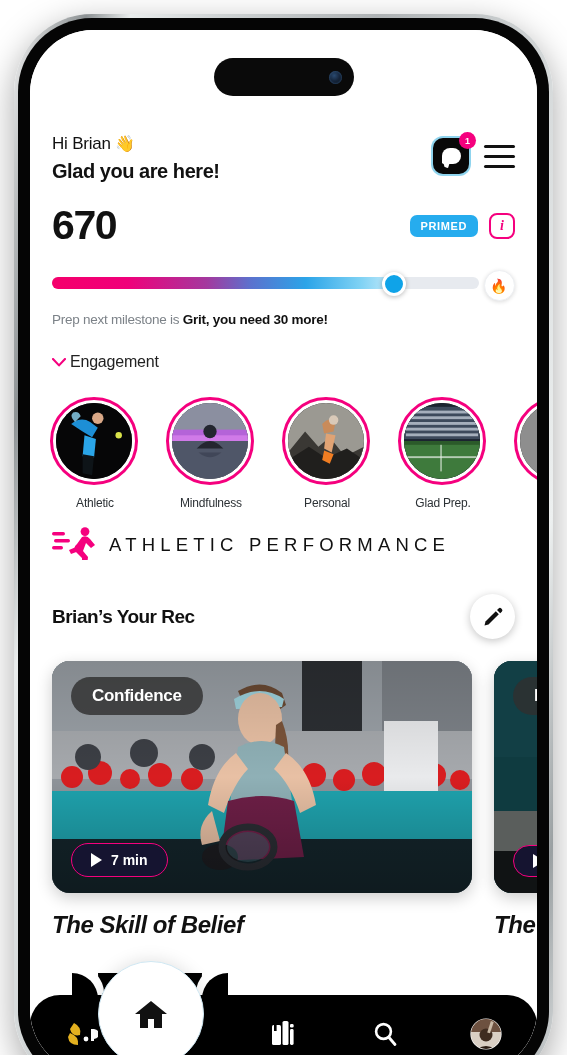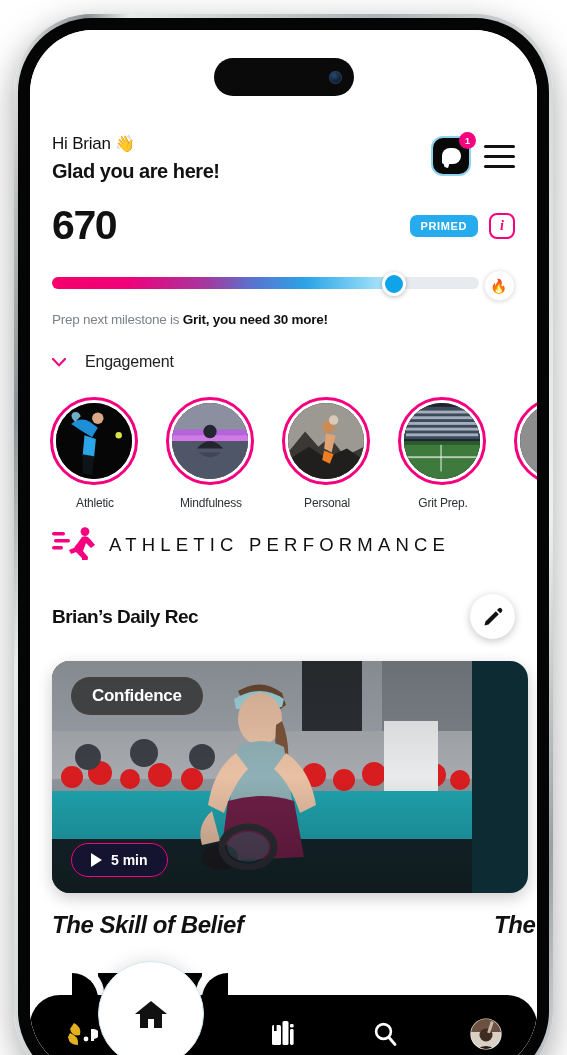--- a/index.html
+++ b/index.html
@@ -79,21 +79,21 @@
   .thumb{position:absolute;left:calc(74% - 13px);top:2px;width:24px;height:24px;border-radius:50%;
     background:#0FA3E8;border:3px solid #fff;box-sizing:border-box;box-shadow:0 1px 5px rgba(0,0,0,.28);}
   .flame-end{position:absolute;right:0;top:0;width:29px;height:29px;border-radius:50%;background:#fff;
     border:1px solid #EEF0F3;display:flex;align-items:center;justify-content:center;
     box-shadow:0 1px 4px rgba(0,0,0,.14);font-size:14px;line-height:1;}
 
   .milestone{margin-top:16px;font-size:13.5px;color:#7c8288;letter-spacing:-.25px;}
   .milestone b{color:#111;font-weight:bold;}
 
   
-  .engage{display:flex;align-items:center;gap:19px;margin-top:26px;cursor:pointer;}
+  .engage{display:flex;align-items:center;gap:4px;margin-top:26px;cursor:pointer;}
   .chev{color:#F5007E;font-size:13px;font-weight:bold;line-height:1;}
   .engage-lbl{font-size:16px;color:#222;letter-spacing:-.2px;}
 
   
   .stories{display:flex;gap:26px;margin-top:26px;margin-left:-2px;align-items:flex-end;}
   .story{flex:0 0 auto;width:90px;text-align:center;cursor:pointer;}
   .ring{width:88px;height:88px;border-radius:50%;border:3px solid #F5007E;padding:3px;box-sizing:border-box;}
   .thumbimg{width:100%;height:100%;border-radius:50%;overflow:hidden;position:relative;background:#111;}
   .story-lbl{margin-top:11px;font-size:12px;color:#2c3135;letter-spacing:-.2px;white-space:nowrap;}
 
@@ -103,21 +103,21 @@
 
   .rec-row{display:flex;align-items:center;justify-content:space-between;margin-top:30px;}
   .rec-title{font-size:19px;font-weight:bold;color:#111;letter-spacing:-.5px;}
   .pencil{width:45px;height:45px;border-radius:50%;background:#fff;
     display:flex;align-items:center;justify-content:center;box-shadow:0 2px 9px rgba(0,0,0,.23);}
 
   
   .cards{display:flex;gap:22px;margin-top:22px;}
   .card{flex:0 0 auto;border-radius:18px;overflow:hidden;position:relative;
     box-shadow:0 5px 16px rgba(0,0,0,.2);background:#0d2b33;}
-  .card1{width:476px;height:232px;}
+  .card1{width:420px;height:232px;}
   .card2{width:420px;height:232px;}
   .tagpill{position:absolute;left:19px;top:16px;background:rgba(48,48,48,.82);color:#fff;
     font-size:17px;font-weight:bold;padding:9px 21px;border-radius:22px;letter-spacing:-.3px;z-index:5;}
   .minpill{position:absolute;left:19px;bottom:16px;background:#151430;border:1.6px solid #F5007E;
     color:#fff;font-size:14px;font-weight:bold;padding:8px 19px;border-radius:22px;
     display:flex;align-items:center;gap:9px;z-index:5;}
   .play-tri{width:0;height:0;border-left:11px solid #fff;border-top:7px solid transparent;border-bottom:7px solid transparent;}
   .card-titles{display:flex;gap:22px;margin-top:18px;}
   .card-title{flex:0 0 420px;font-size:24px;font-weight:bold;color:#111;letter-spacing:-.45px;white-space:nowrap;font-style:italic;}
 
@@ -272,21 +272,21 @@
                           <rect x="2" y="26" width="76" height="3"></rect>
                         <rect x="2" y="32" width="76" height="3"></rect>
                       </g>
                       <rect y="40" width="80" height="40" fill="#3e7a3c"></rect>
                       <rect y="40" width="80" height="4" fill="#2b5a2a"></rect>
                       <rect x="0" y="56" width="80" height="2" fill="#e8f0e8" opacity=".7"></rect>
                       <rect x="38" y="44" width="2" height="28" fill="#e8f0e8" opacity=".55"></rect>
                     </svg>
                   </div>
                 </div>
-                <div class="story-lbl">Grit Prep.</div>
+                <div class="story-lbl">Glad Prep.</div>
               </div>
 
               <div class="story">
                 <div class="ring">
                   <div class="thumbimg">
                     <svg width="100%" height="100%" viewBox="0 0 80 80">
                       <rect width="80" height="80" fill="#8e8e8e"></rect>
                     </svg>
                   </div>
                 </div>
@@ -305,21 +305,21 @@
                     <circle cx="33" cy="5.6" r="4.4"></circle>
                     <path d="M30 11 q5 -2 8 2 l5 6 -4 3 -5 -5 -3 8 5 6 -1 9 -5 0 0 -8 -7 -7 q-2 -4 2 -7z"></path>
                     <path d="M24 21 l-7 3 2 4 8 -3z"></path>
                   </g>
                 </svg>
               </span>
               <span class="sec-title">ATHLETIC PERFORMANCE</span>
             </div>
 
             <div class="rec-row">
-              <div class="rec-title">Brian’s Daily Rec</div>
+              <div class="rec-title">Brian’s Your Rec</div>
               <div class="pencil">
                 <svg width="22" height="22" viewBox="0 0 22 22">
                   <path d="M3.5 15.6 L13.8 5.3 l3 3 L6.5 18.6 l-4 1z" fill="#111"></path>
                   <path d="M15 4.1 l1.6 -1.6 a1.9 1.9 0 0 1 2.7 0 l0.5 .5 a1.9 1.9 0 0 1 0 2.7 L18.2 7.3z" fill="#111"></path>
                 </svg>
               </div>
             </div>
 
             <div class="cards">
 
@@ -370,21 +370,21 @@
                       <linearGradient id="g1" x1="0" y1="0" x2="0" y2="1">
                     <stop offset="0" stop-color="#000" stop-opacity=".14"></stop>
                     <stop offset=".5" stop-color="#000" stop-opacity="0"></stop>
                     <stop offset="1" stop-color="#000" stop-opacity=".28"></stop>
                   </linearGradient>
                     </defs>
                 </svg>
                 <div class="tagpill">Confidence</div>
                 <div class="minpill">
                   <span class="play-tri"></span>
-                  <span>5 min</span>
+                  <span>7 min</span>
                 </div>
               </div>
 
               <div class="card card2">
                 <svg width="420" height="232" viewBox="0 0 420 232" preserveAspectRatio="xMidYMid slice">
                   <rect width="420" height="232" fill="#0f3b40"></rect>
                   <rect y="0" width="420" height="96" fill="#123f45"></rect>
                   <rect y="150" width="420" height="40" fill="#5a5e5c"></rect>
                   <rect y="190" width="420" height="42" fill="#101314"></rect>
                   <g>

